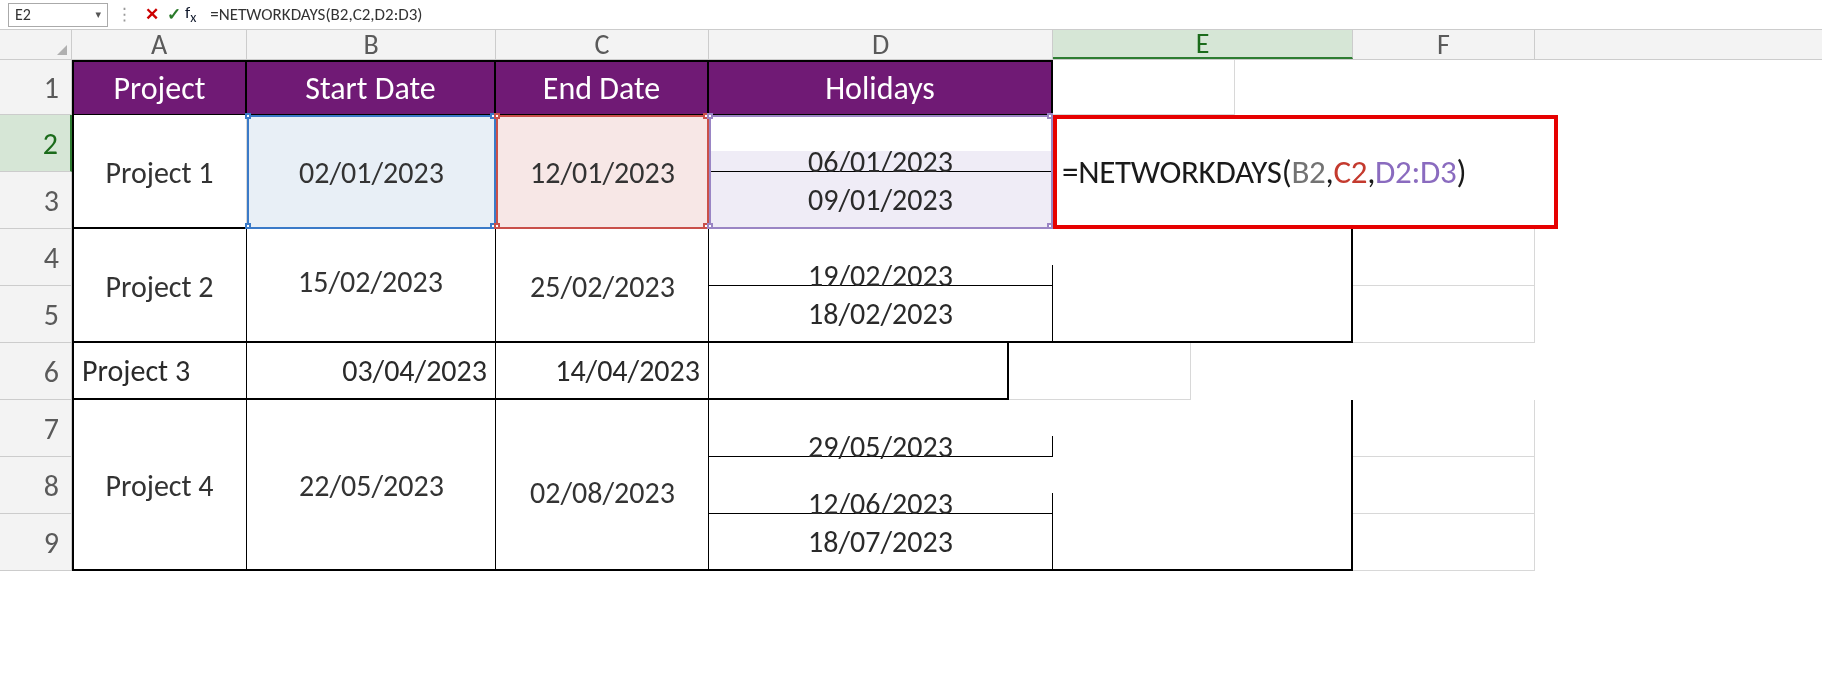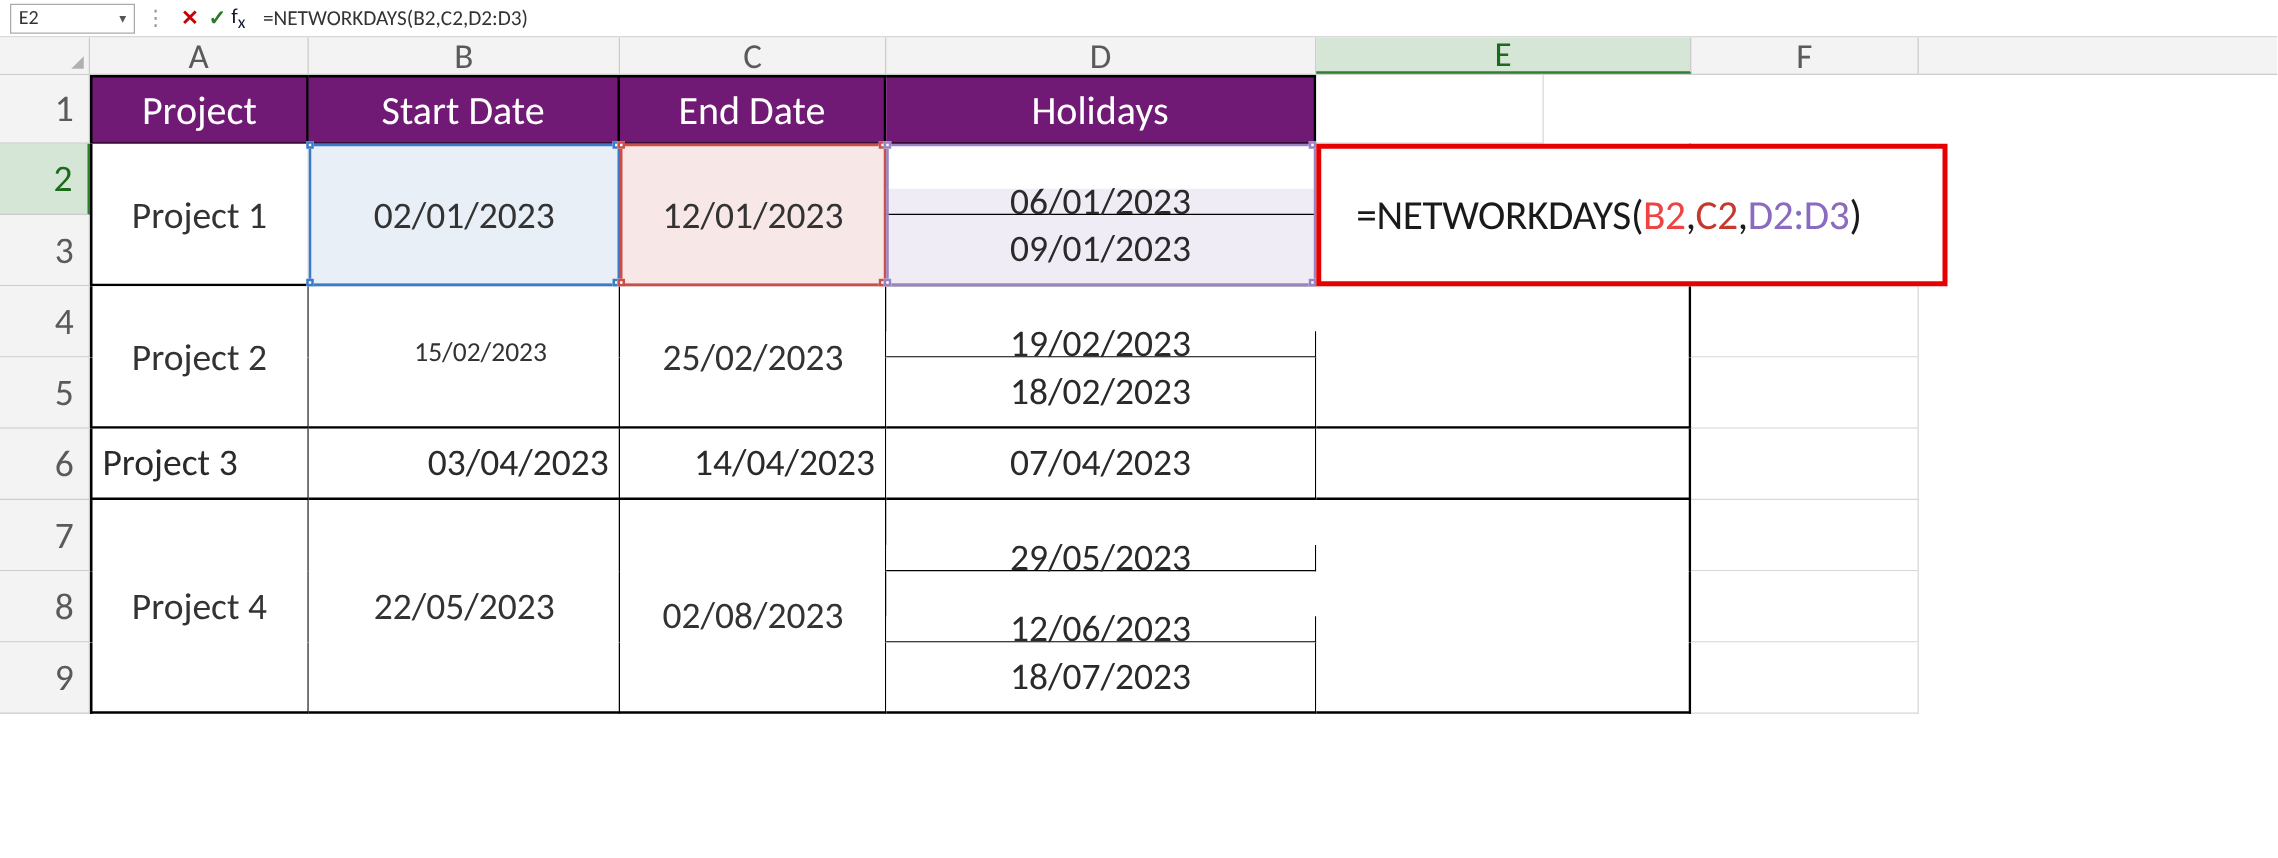--- a/index.html
+++ b/index.html
@@ -164,21 +164,21 @@
     border: 4px solid #e60000;
     z-index: 8;
     background: #fff;
     display:flex;
     align-items:center;
     justify-content:center;
     font-size: 33px;
     letter-spacing: -0.3px;
   }
   .tok-black{ color:#1a1a1a; }
-  .tok-blue{ color:#ef4444; }
+  .tok-blue{ color:#737373; }
   .tok-redref{ color:#c43a2e; }
   .tok-purple{ color:#8a6bbf; }
 
   .plain-right { justify-content: flex-end; padding-right:8px; }
   .plain-left { justify-content: flex-start; padding-left:8px; }
 </style>
 </head>
 <body>
 
 <div class="formula-bar">
@@ -254,29 +254,28 @@
     <div class="row-h">5</div>
     <div class="cell col-A bL bIR bB"></div>
     <div class="cell col-B bIR bB"></div>
     <div class="cell col-C bIR bB"></div>
     <div class="cell col-D bIR bB">18/02/2023</div>
     <div class="cell col-E bR bB"></div>
     <div class="cell col-F"></div>
   </div>
 
   <div style="position:absolute; left:72px; top:199px; width:175px; height:114px; display:flex;align-items:center;justify-content:center;font-size:30px;z-index:3;pointer-events:none">Project 2</div>
-  <div style="position:absolute; left:260px; top:199px; width:249px; height:104px; display:flex;align-items:center;justify-content:center;font-size:22px;z-index:3;pointer-events:none">15/02/2023</div>
+  <div style="position:absolute; left:246px; top:199px; width:249px; height:104px; display:flex;align-items:center;justify-content:center;font-size:30px;z-index:3;pointer-events:none">15/02/2023</div>
   <div style="position:absolute; left:496px; top:199px; width:213px; height:114px; display:flex;align-items:center;justify-content:center;font-size:30px;z-index:3;pointer-events:none">25/02/2023</div>
 
   <div class="row h-r">
     <div class="row-h">6</div>
     <div class="cell col-A plain-left bL bIR bB">Project 3</div>
     <div class="cell col-B plain-right bIR bB">03/04/2023</div>
     <div class="cell col-C plain-right bIR bB">14/04/2023</div>
-    <div class="cell col-D bIR bB">07/04/2023</div>
     <div class="cell col-E bR bB"></div>
     <div class="cell col-F"></div>
   </div>
 
   <div class="row h-r">
     <div class="row-h">7</div>
     <div class="cell col-A bL bIR" style="border-bottom:none"></div>
     <div class="cell col-B bIR" style="border-bottom:none"></div>
     <div class="cell col-C bIR" style="border-bottom:none"></div>
     <div class="cell col-D bIR bIB">29/05/2023</div>
@@ -319,21 +318,21 @@
   <div class="dot" style="left:703px; top:83px; border:2px solid #c9504a"></div>
   <div class="dot" style="left:494px; top:193px; border:2px solid #c9504a"></div>
   <div class="dot" style="left:703px; top:193px; border:2px solid #c9504a"></div>
 
   <div class="outline" style="left:709px; top:85px; width:344px; height:114px; border-color:#9a85c4;"></div>
   <div class="dot" style="left:707px; top:83px; border:2px solid #9a85c4"></div>
   <div class="dot" style="left:1047px; top:83px; border:2px solid #9a85c4"></div>
   <div class="dot" style="left:707px; top:193px; border:2px solid #9a85c4"></div>
   <div class="dot" style="left:1047px; top:193px; border:2px solid #9a85c4"></div>
 
-  <div class="active-red" style="left:1053px; top:85px; width:505px; height:114px; justify-content:flex-start; padding-left:28px; white-space:nowrap;">
+  <div class="active-red" style="left:1053px; top:85px; width:505px; height:114px; justify-content:flex-start; padding-left:5px; white-space:nowrap;">
     <span class="tok-black">=NETWORKDAYS(</span>
       <span class="tok-blue">B2</span>
       <span class="tok-black">,</span>
       <span class="tok-redref">C2</span>
       <span class="tok-black">,</span>
       <span class="tok-purple">D2:D3</span>
       <span class="tok-black">)</span>
   </div>
 
 </div>

